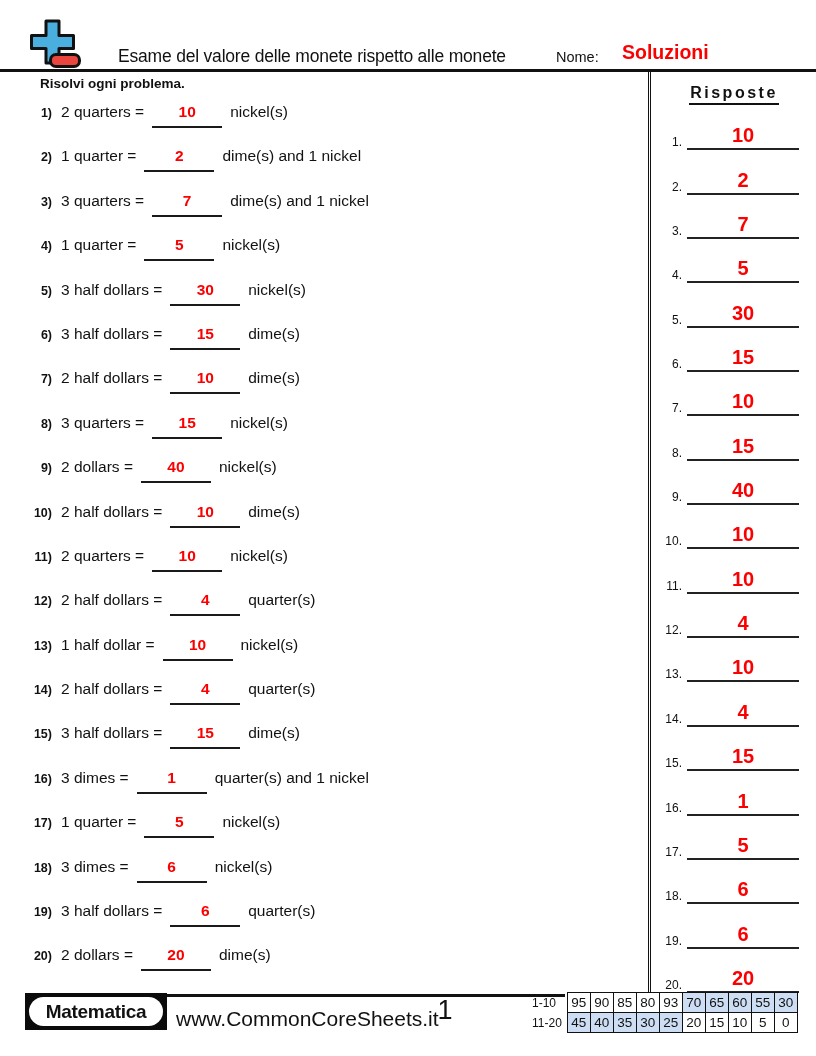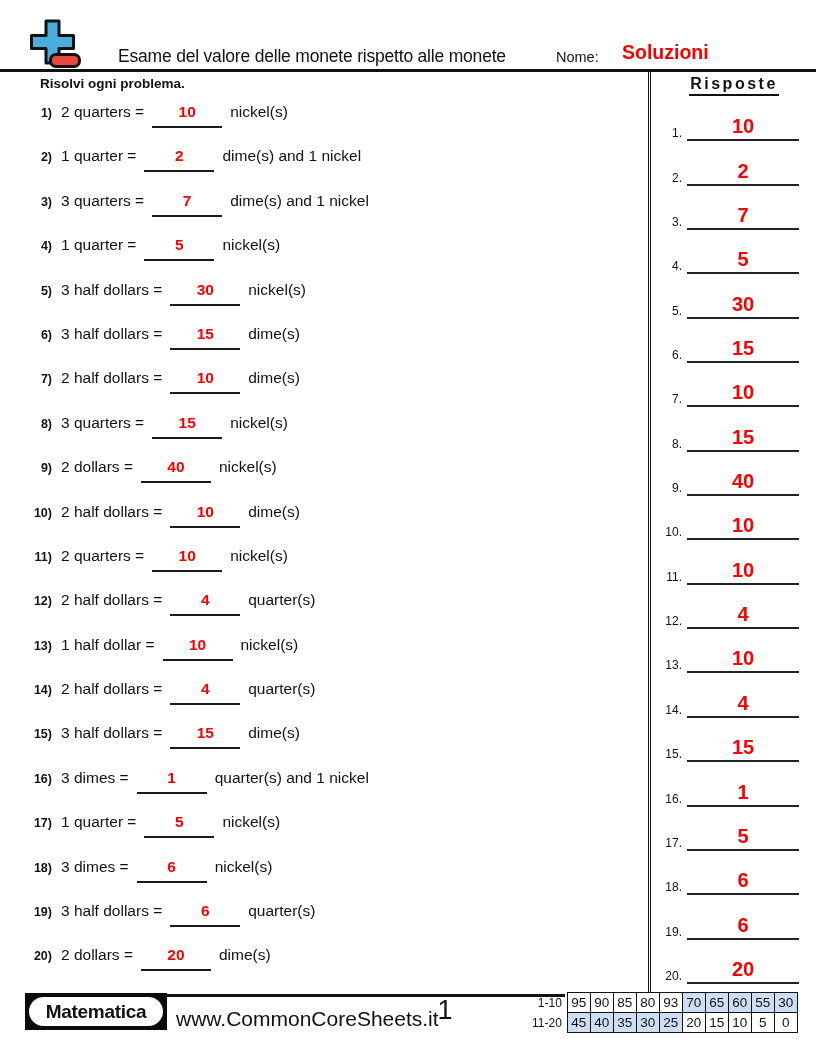--- a/index.html
+++ b/index.html
@@ -20,39 +20,39 @@
   .p-num{width:30px;flex-shrink:0;text-align:right;font-weight:bold;font-size:12.5px;margin-right:9px;}
   .p-text{font-size:15.5px;}
   .p-blank{display:inline-block;min-width:58px;text-align:center;border-bottom:2px solid #1a1a1a;
            padding:0 6px 5px;margin:0 8px;}
   .p-ans{color:var(--red);font-weight:bold;font-size:15.5px;}
 
   
   .divider{position:absolute;left:648px;top:71px;height:923px;width:3px;
            border-left:1.8px solid #111;border-right:1.8px solid #111;box-sizing:border-box;}
   .answers-col{position:absolute;left:658px;top:73px;width:152px;}
-  .risposte{display:block;margin:2px auto 0;width:max-content;font-size:16px;font-weight:bold;
+  .risposte{display:block;margin:11px auto 0;width:max-content;font-size:16px;font-weight:bold;
             letter-spacing:2.5px;border-bottom:2px solid #111;padding:0 1px 1px;text-align:right;}
   .a-list{margin-top:1px;}
   .a-row{height:44.35px;display:flex;align-items:flex-end;}
   .a-num{width:24px;text-align:right;font-size:12px;margin-right:5px;padding-bottom:1px;flex-shrink:0;}
   .a-line{width:112px;border-bottom:2px solid #222;text-align:center;}
   .a-val{display:inline-block;color:var(--red);font-weight:bold;font-size:20px;line-height:1;padding-bottom:3px;}
 
   
   .footer-rule{position:absolute;left:25px;top:994px;width:540px;height:2.5px;background:#111;}
   .brand-box{position:absolute;left:25px;top:993px;width:142px;height:37px;background:#0b0b0b;
              display:flex;align-items:center;justify-content:center;}
   .brand-pill{background:#fff;border-radius:15px;width:134px;height:29px;display:flex;
               align-items:center;justify-content:center;font-size:19px;font-weight:bold;letter-spacing:-0.3px;}
   .site{position:absolute;left:176px;top:1007px;font-size:21px;}
   .page-num{position:absolute;left:400px;top:995px;width:90px;text-align:center;font-size:27px;}
   .score{position:absolute;left:531px;top:992px;border-collapse:collapse;}
   .score td{height:18px;line-height:18px;}
-  .score .lbl{border:none;font-size:12px;text-align:right;padding-right:5px;}
+  .score .lbl{border:none;font-size:12px;padding-right:5px;}
   .score .cell{border:1.6px solid #111;width:20px;padding:0 1px;font-size:13.5px;text-align:center;background:#fff;}
   .score .hl{background:var(--hl);}
 </style>
 </head>
 <body>
 
 <div class="page">
 
   <svg class="logo" width="58" height="52" viewBox="0 0 58 52">
     <path d="M22 3 h13 v14.5 h14.5 v13 h-14.5 v14.5 h-13 v-14.5 h-14.5 v-13 h14.5 z" stroke="#111" stroke-width="3" stroke-linejoin="round" fill="#4aaede"></path>

